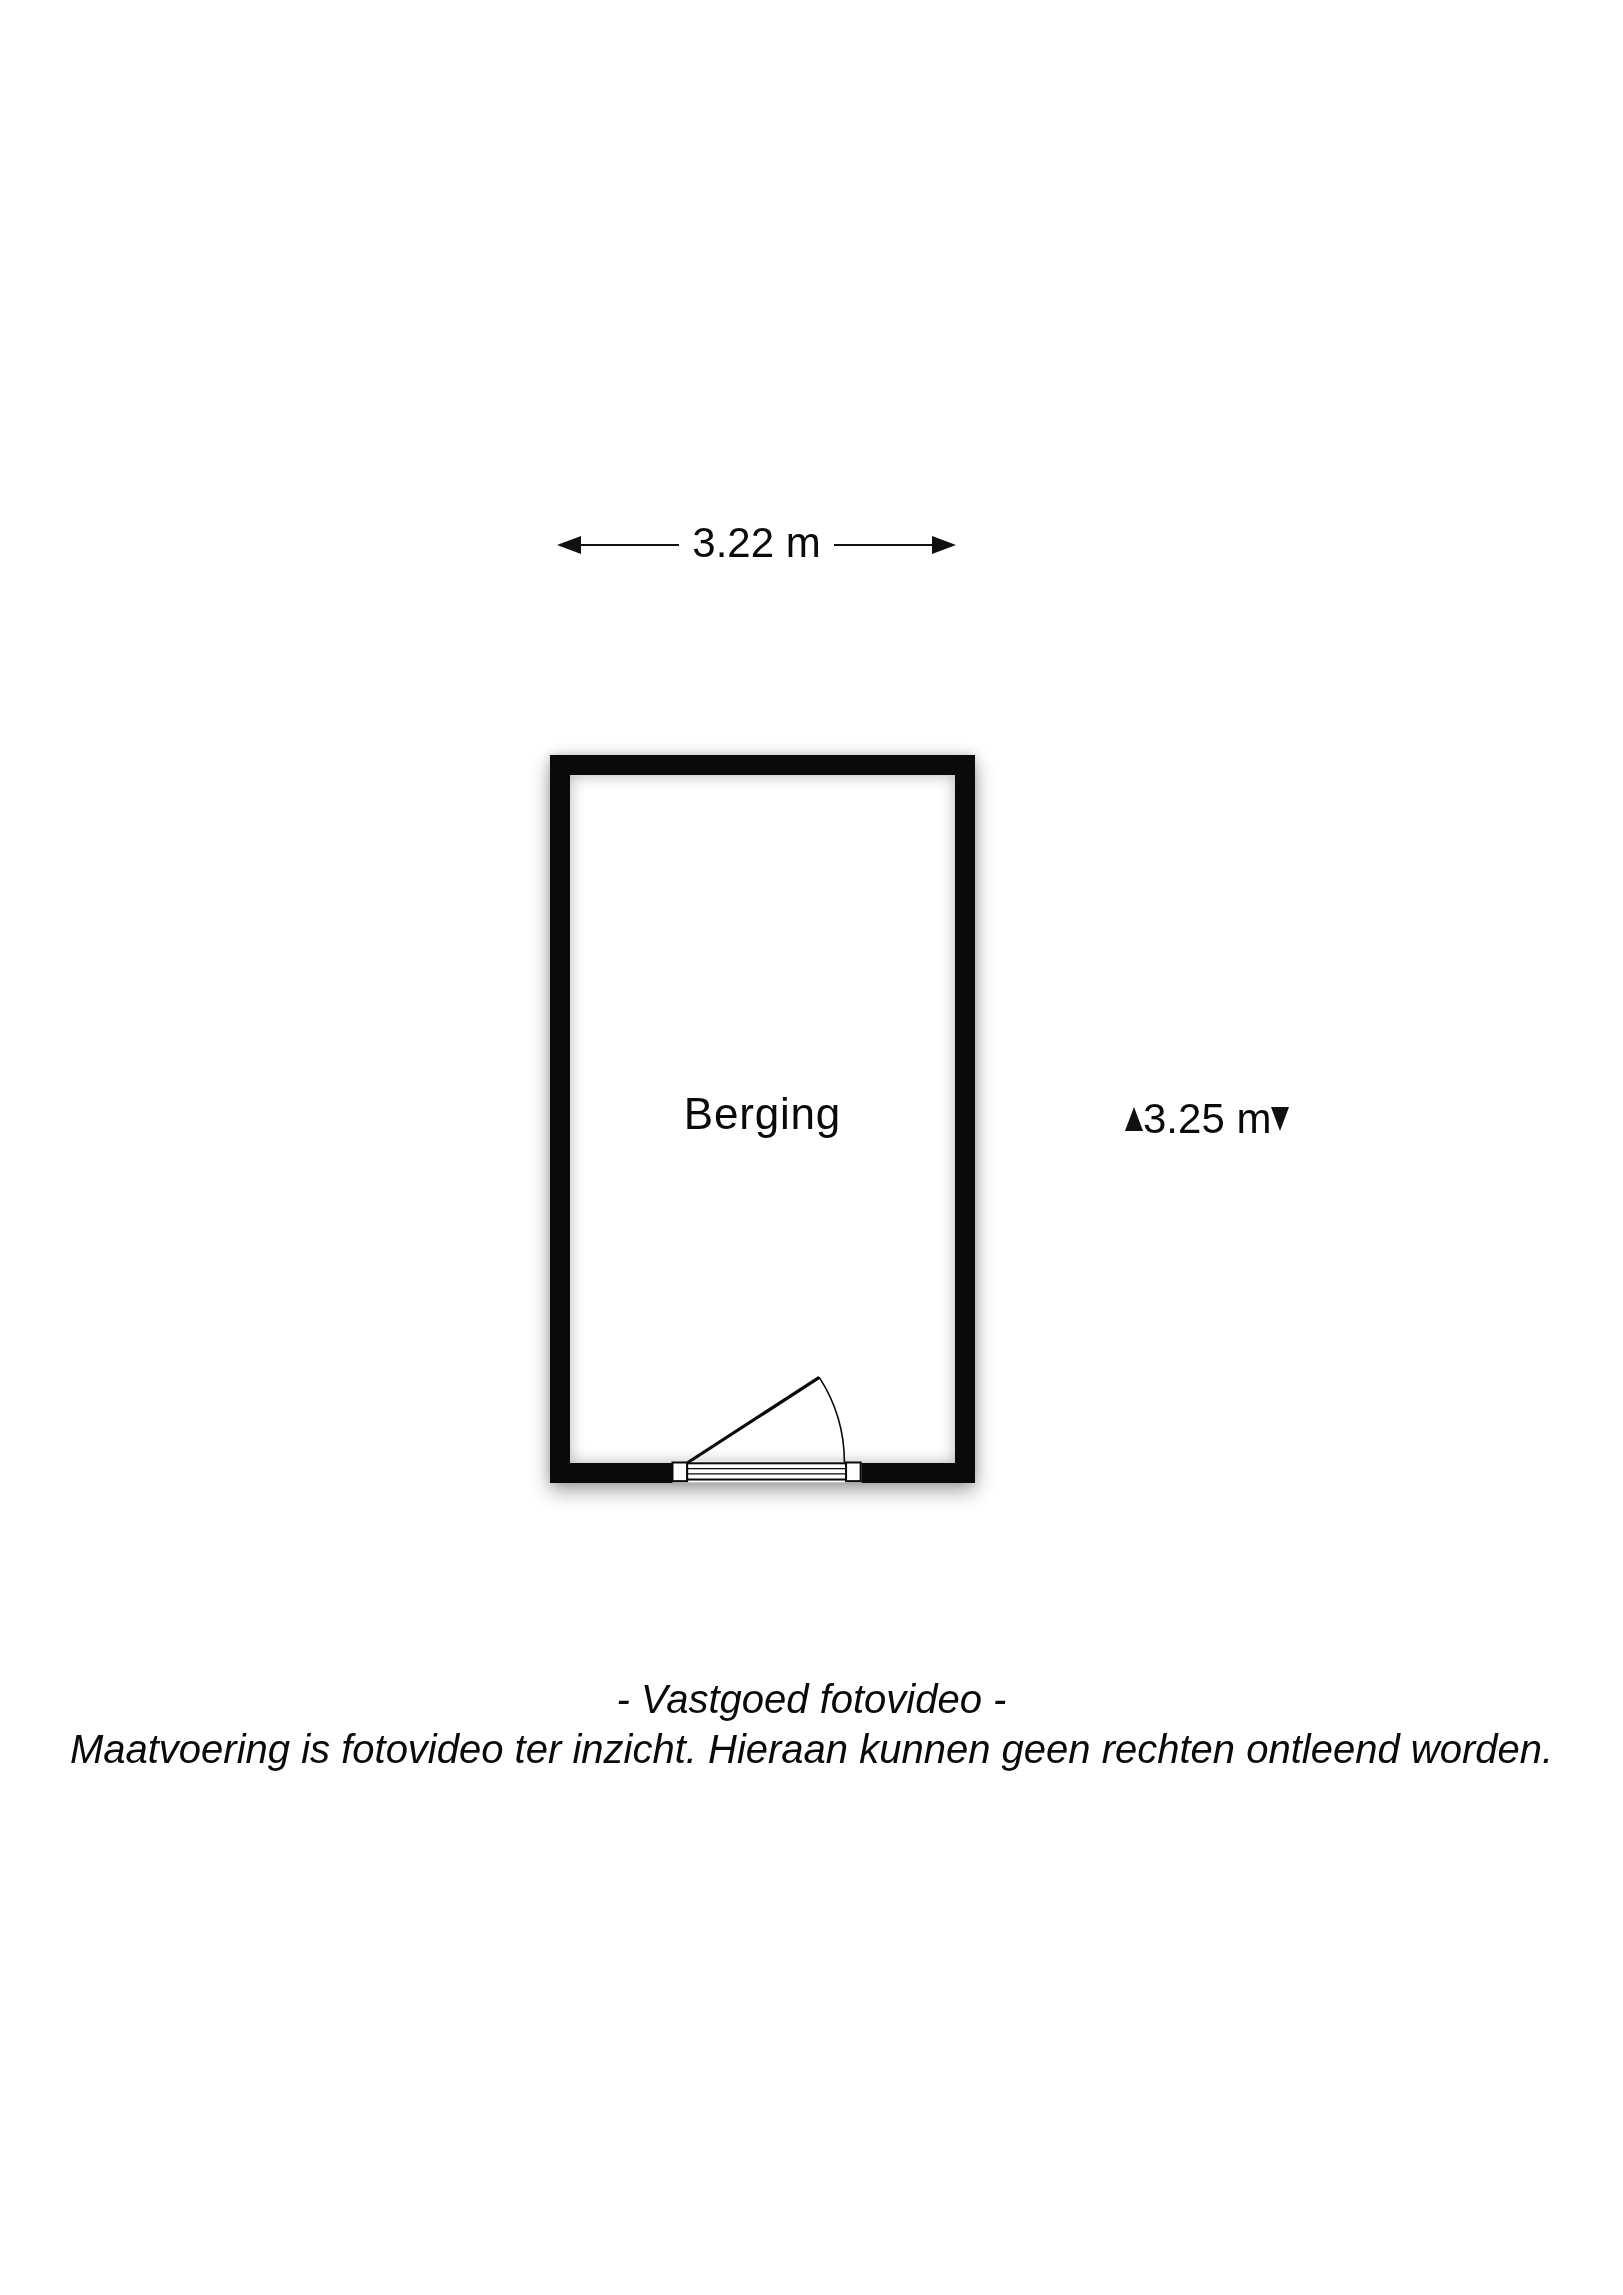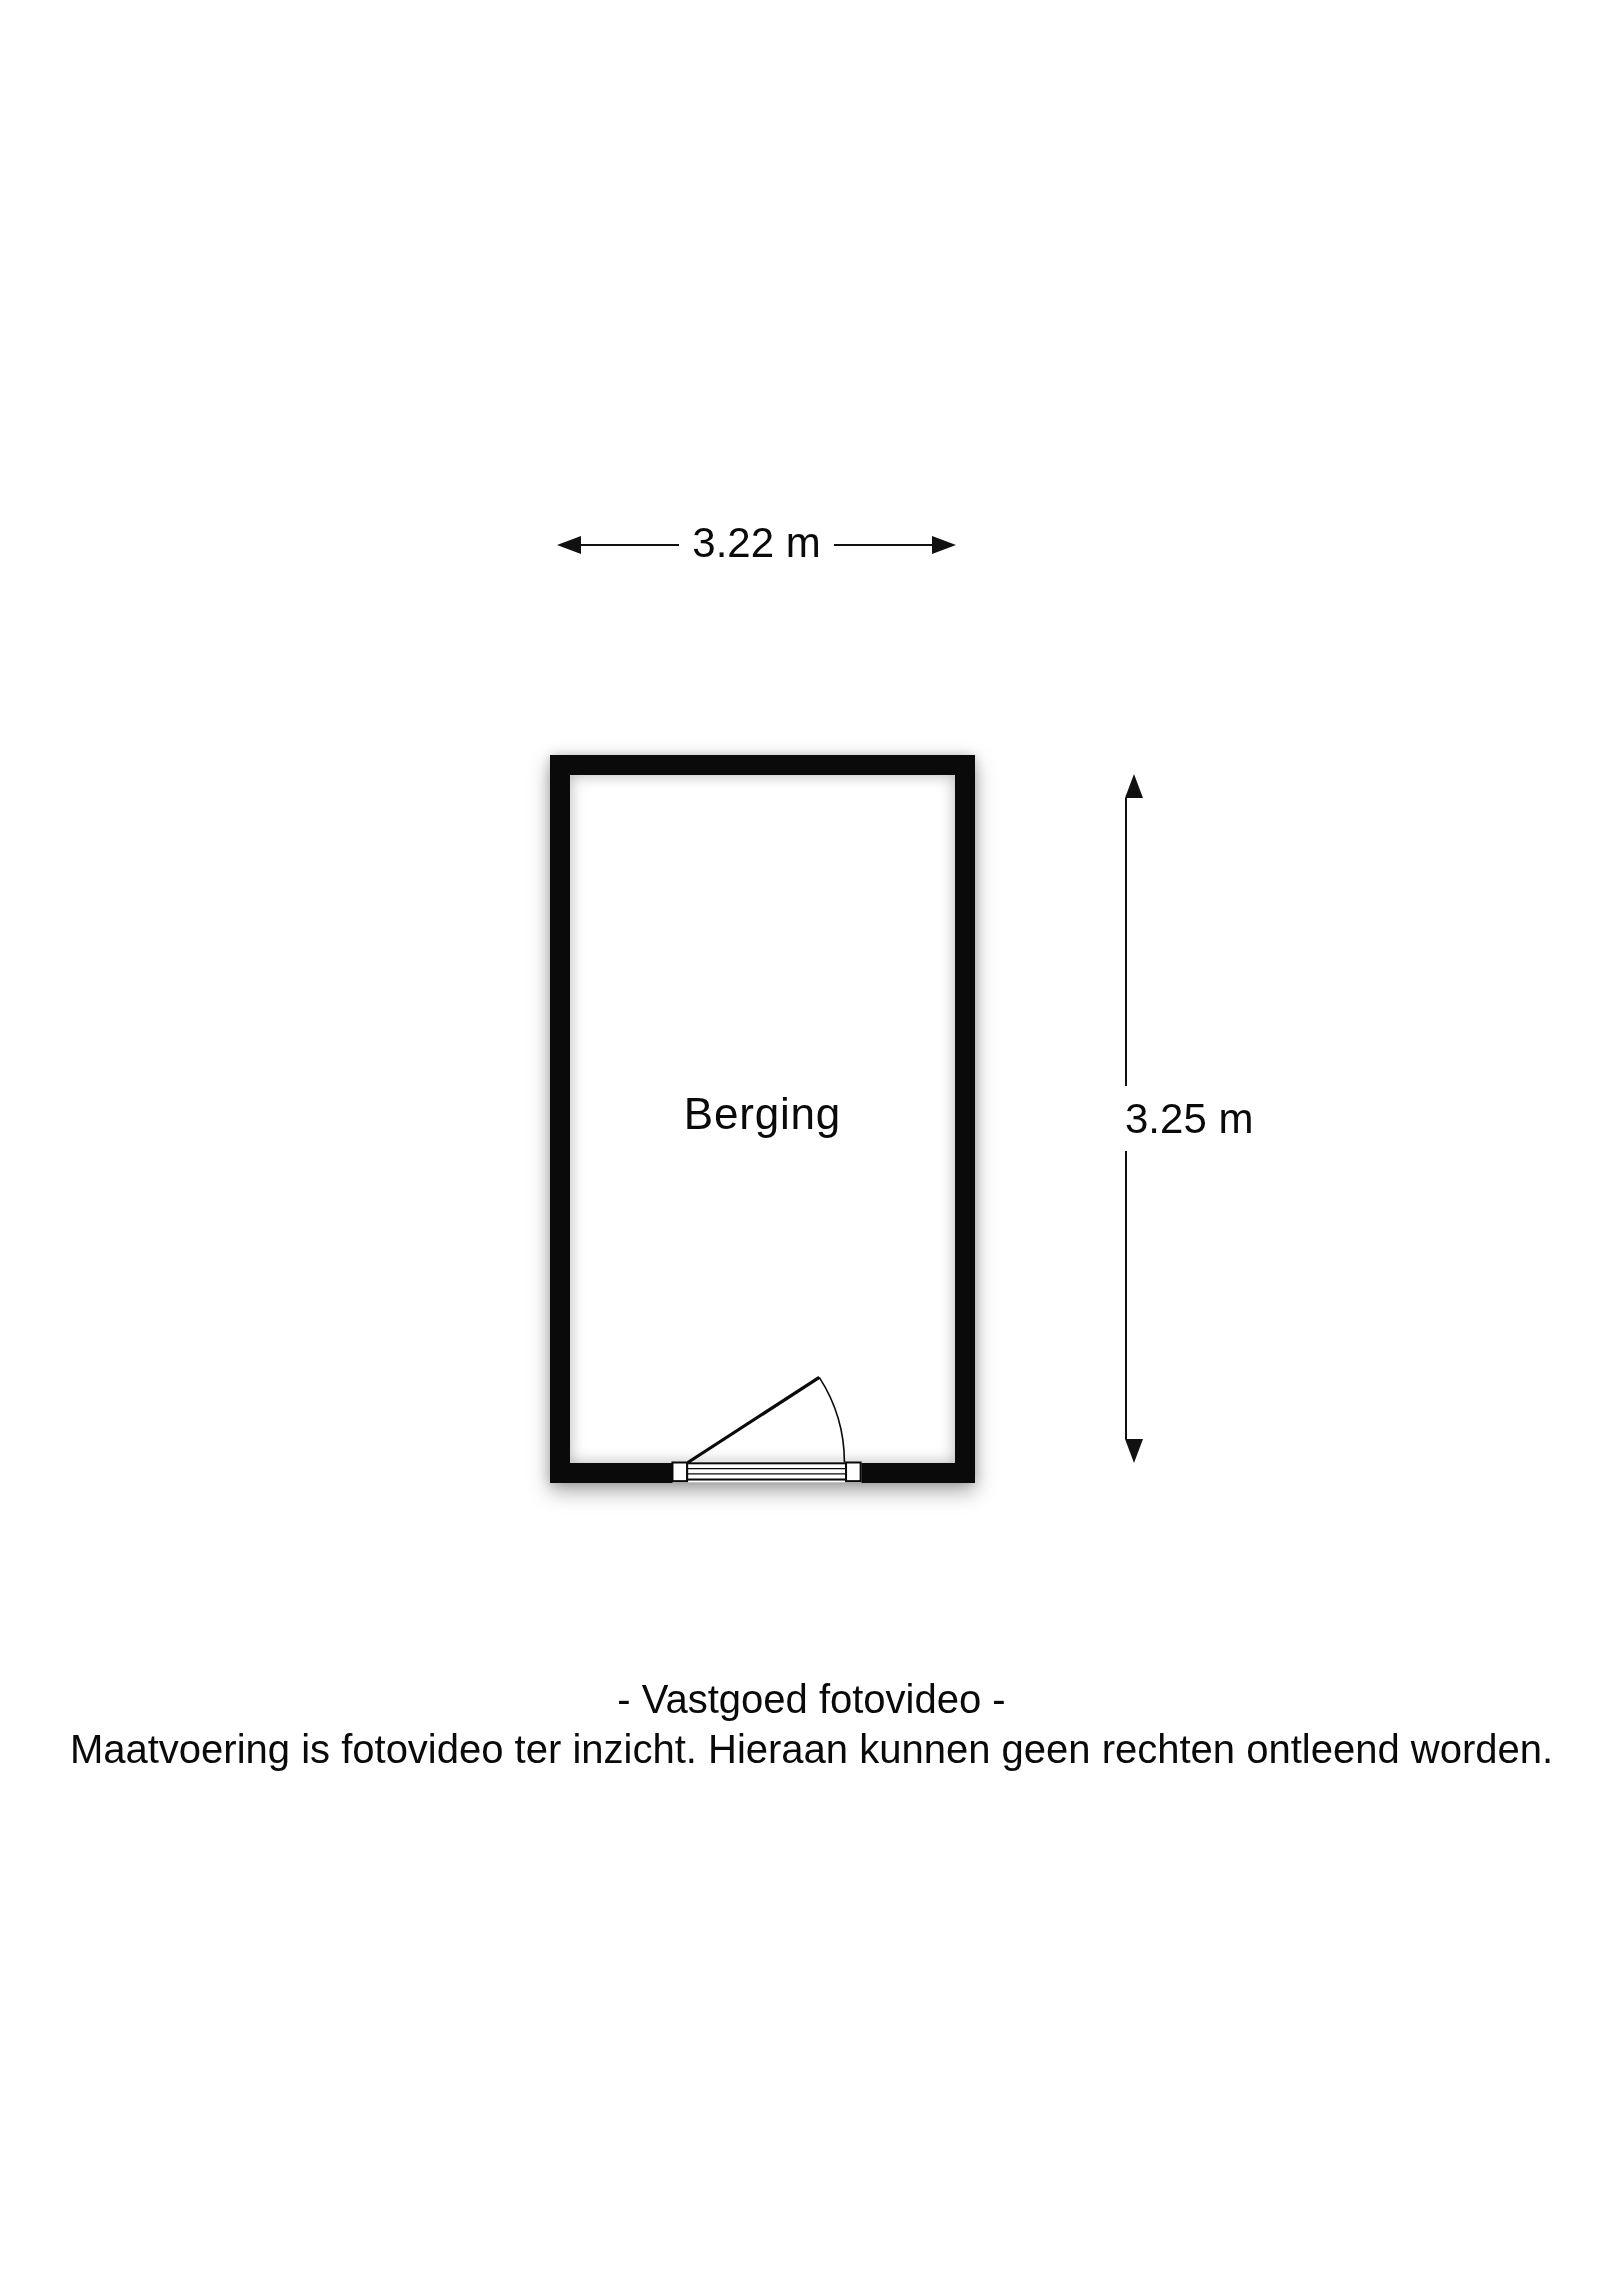--- a/index.html
+++ b/index.html
@@ -20,21 +20,21 @@
   .ah-up{border-left:9px solid transparent;border-right:9px solid transparent;border-bottom:24px solid #111;}
   .ah-down{border-left:9px solid transparent;border-right:9px solid transparent;border-top:24px solid #111;}
   .dim-label{
     font-size:42px;line-height:1;margin:0 13px;white-space:nowrap;transform:translateY(-1.6px);
     color:#0a0a0a;
   }
 
   
   .dim-v{
     position:absolute;left:1125px;top:774px;width:146px;height:689px;
-    display:flex;flex-direction:column;
+    display:flex;flex-direction:row;align-items:center;
   }
   .dim-v .dline{flex:1;width:2.4px;background:#111;}
   .dim-v .dim-label{margin:11.4px 0;transform:none;}
 
   
   .room{
     position:absolute;left:550px;top:755px;width:425px;height:728px;
     background:#0a0a0a;
     box-shadow:0 8px 19.5px rgba(0,0,0,0.35), 0 0 9.7px rgba(0,0,0,0.16);
   }
@@ -44,21 +44,21 @@
   }
   .room-label{
     position:absolute;left:19.5px;top:334px;width:386px;text-align:center;
     font-size:44px;letter-spacing:0.8px;color:#0a0a0a;
   }
   .door-svg{position:absolute;left:0;top:0;width:425px;height:728px;}
 
   
   .footer{
     position:absolute;left:0;top:1674px;width:1623px;text-align:center;
-    font-size:40px;line-height:50px;color:#0a0a0a;
+    font-size:40px;line-height:50px;color:#0a0a0a;font-style:italic;
   }
   .footer div{white-space:nowrap;}
 </style>
 </head>
 <body>
 
 <div class="canvas">
 
   <div class="dim-h">
     <span class="ah ah-left"></span>

